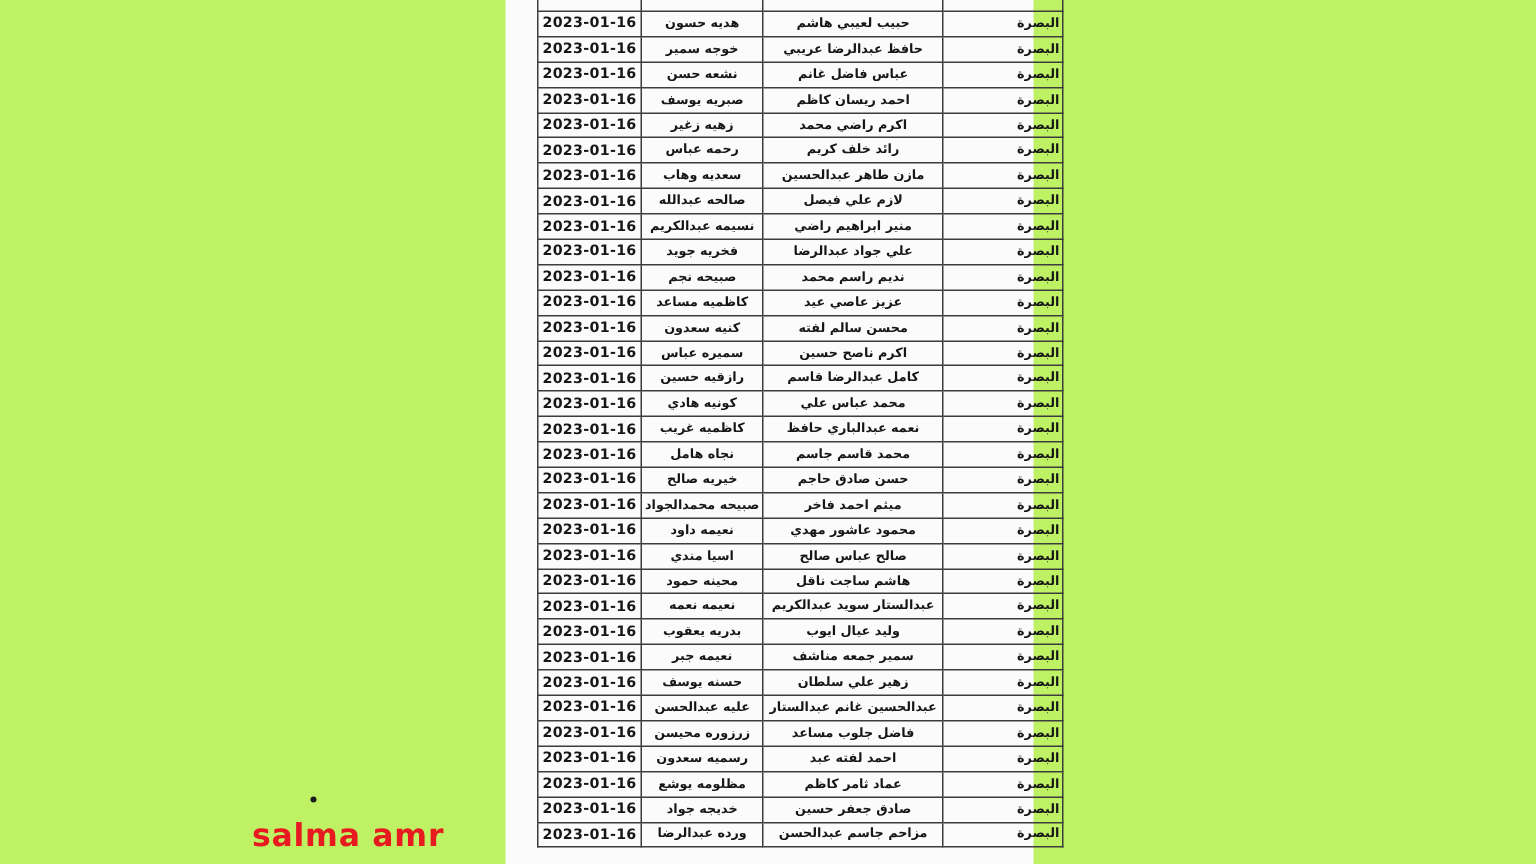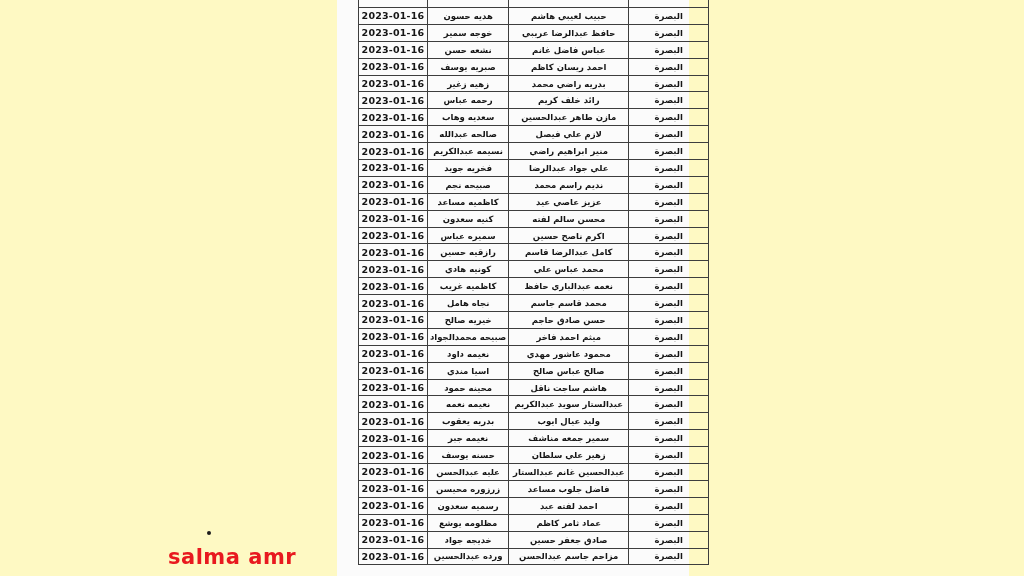--- a/index.html
+++ b/index.html
@@ -49,20 +49,21 @@
     direction: rtl;
     font-weight: bold;
     font-size: 8.5px;
   }
   td.c-name {
     font-size: 8.5px;
     margin-left: 24px;
   }
   td.c-prov {
     font-size: 8.5px;
+    text-align: right;
   }
   .stamp-text {
     position: absolute;
     left: 168px;
     top: 545px;
     font-size: 21px;
     font-weight: bold;
     letter-spacing: 0.5px;
     text-align: right;
   }
@@ -72,21 +73,21 @@
     top: 531px;
     width: 4px;
     height: 4px;
     border-radius: 50%;
     background: #1c1c1c;
   }
 </style>
 </head>
 <body>
 
-<div class="canvas" style="background: #fef9c3;">
+<div class="canvas" style="background: #bef264;">
   <div class="sheet" style="background: rgb(251, 251, 251); left: 337px; width: 352px;"></div>
 
   <table class="records-table">
     <colgroup>
         <col style="width: 69px;">
         <col style="width: 60px;">
         <col style="width: 120px;">
         <col style="width: 80px;">
       </colgroup>
     <tbody id="table-body">
@@ -116,21 +117,21 @@
         </tr>
         <tr>
           <td class="c-date">2023-01-16</td>
           <td class="ar c-mother">صبريه يوسف</td>
           <td class="ar c-name">احمد ريسان كاظم</td>
           <td class="ar c-prov">البصرة</td>
         </tr>
         <tr>
           <td class="c-date">2023-01-16</td>
           <td class="ar c-mother">زهيه زغير</td>
-          <td class="ar c-name">بدريه راضي محمد</td>
+          <td class="ar c-name">اكرم راضي محمد</td>
           <td class="ar c-prov">البصرة</td>
         </tr>
         <tr>
           <td class="c-date">2023-01-16</td>
           <td class="ar c-mother">رحمه عباس</td>
           <td class="ar c-name">رائد خلف كريم</td>
           <td class="ar c-prov">البصرة</td>
         </tr>
         <tr>
           <td class="c-date">2023-01-16</td>
@@ -283,21 +284,21 @@
           <td class="ar c-prov">البصرة</td>
         </tr>
         <tr>
           <td class="c-date">2023-01-16</td>
           <td class="ar c-mother">خديجه جواد</td>
           <td class="ar c-name">صادق جعفر حسين</td>
           <td class="ar c-prov">البصرة</td>
         </tr>
         <tr>
           <td class="c-date">2023-01-16</td>
-          <td class="ar c-mother">ورده عبدالحسين</td>
+          <td class="ar c-mother">ورده عبدالرضا</td>
           <td class="ar c-name">مزاحم جاسم عبدالحسن</td>
           <td class="ar c-prov">البصرة</td>
         </tr>
       </tbody>
   </table>
 
   <span class="dot"></span>
 
   <span class="stamp-text" style="color: rgb(232, 25, 31);">salma amr</span>
 </div>

